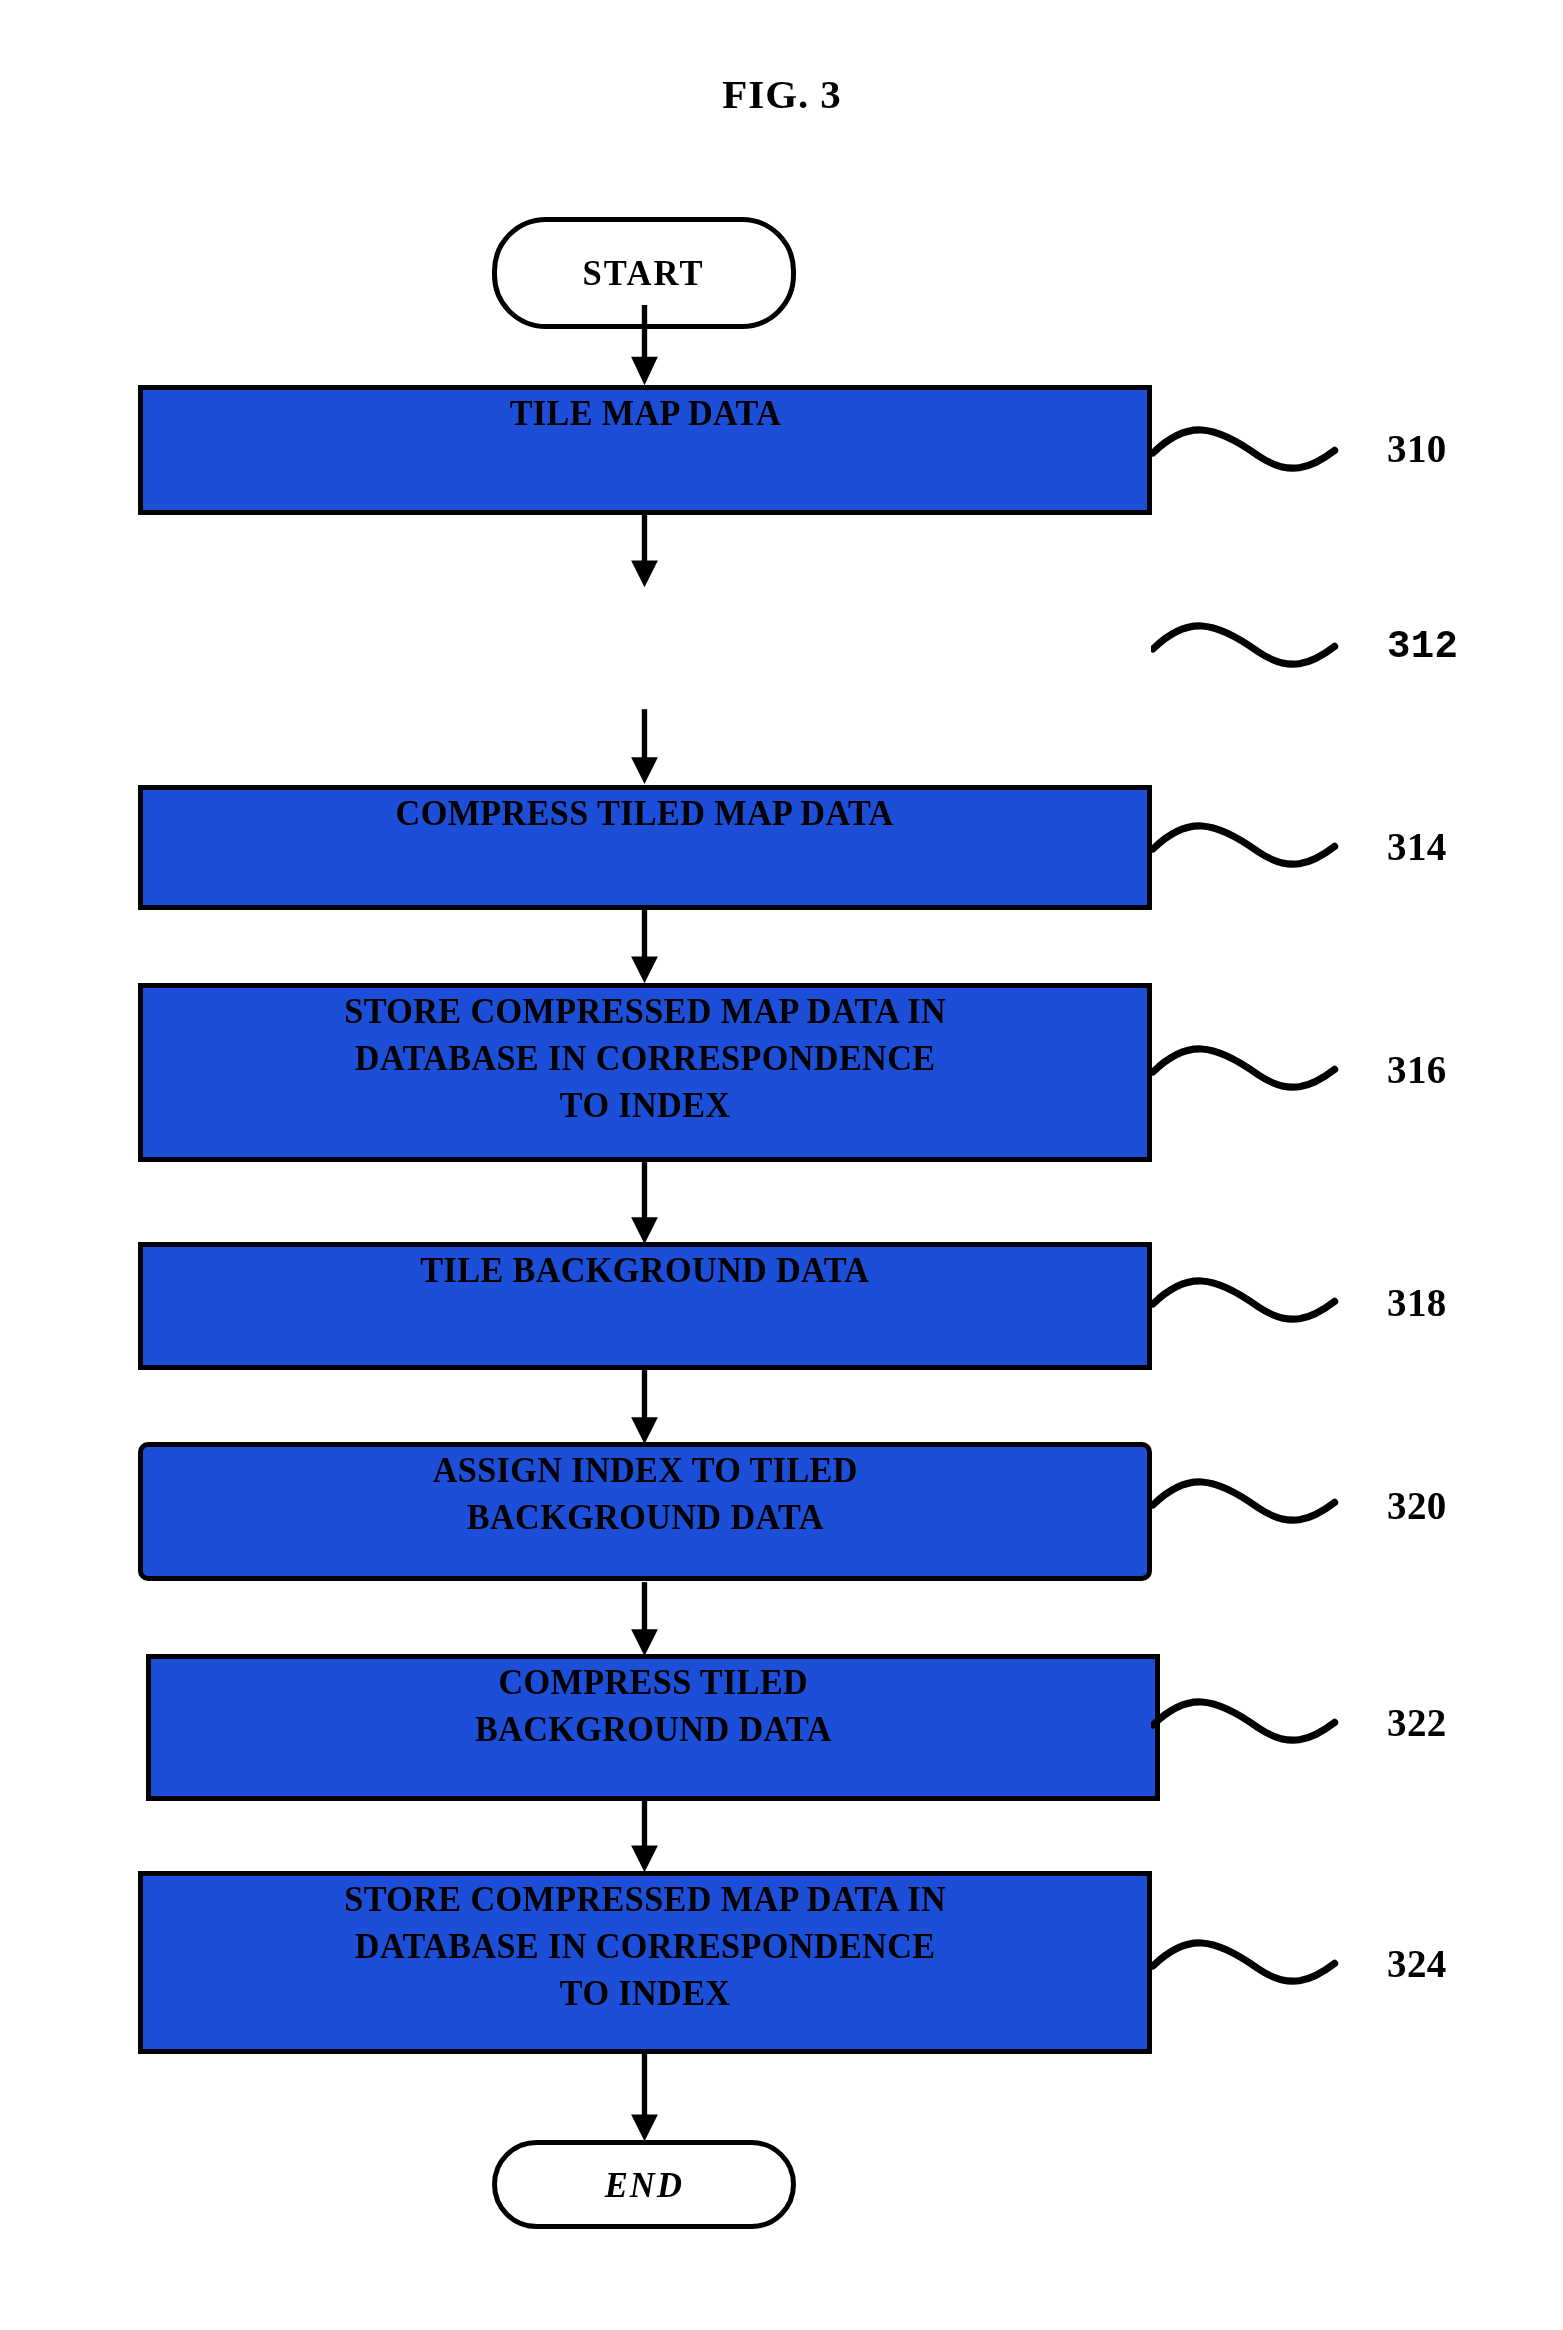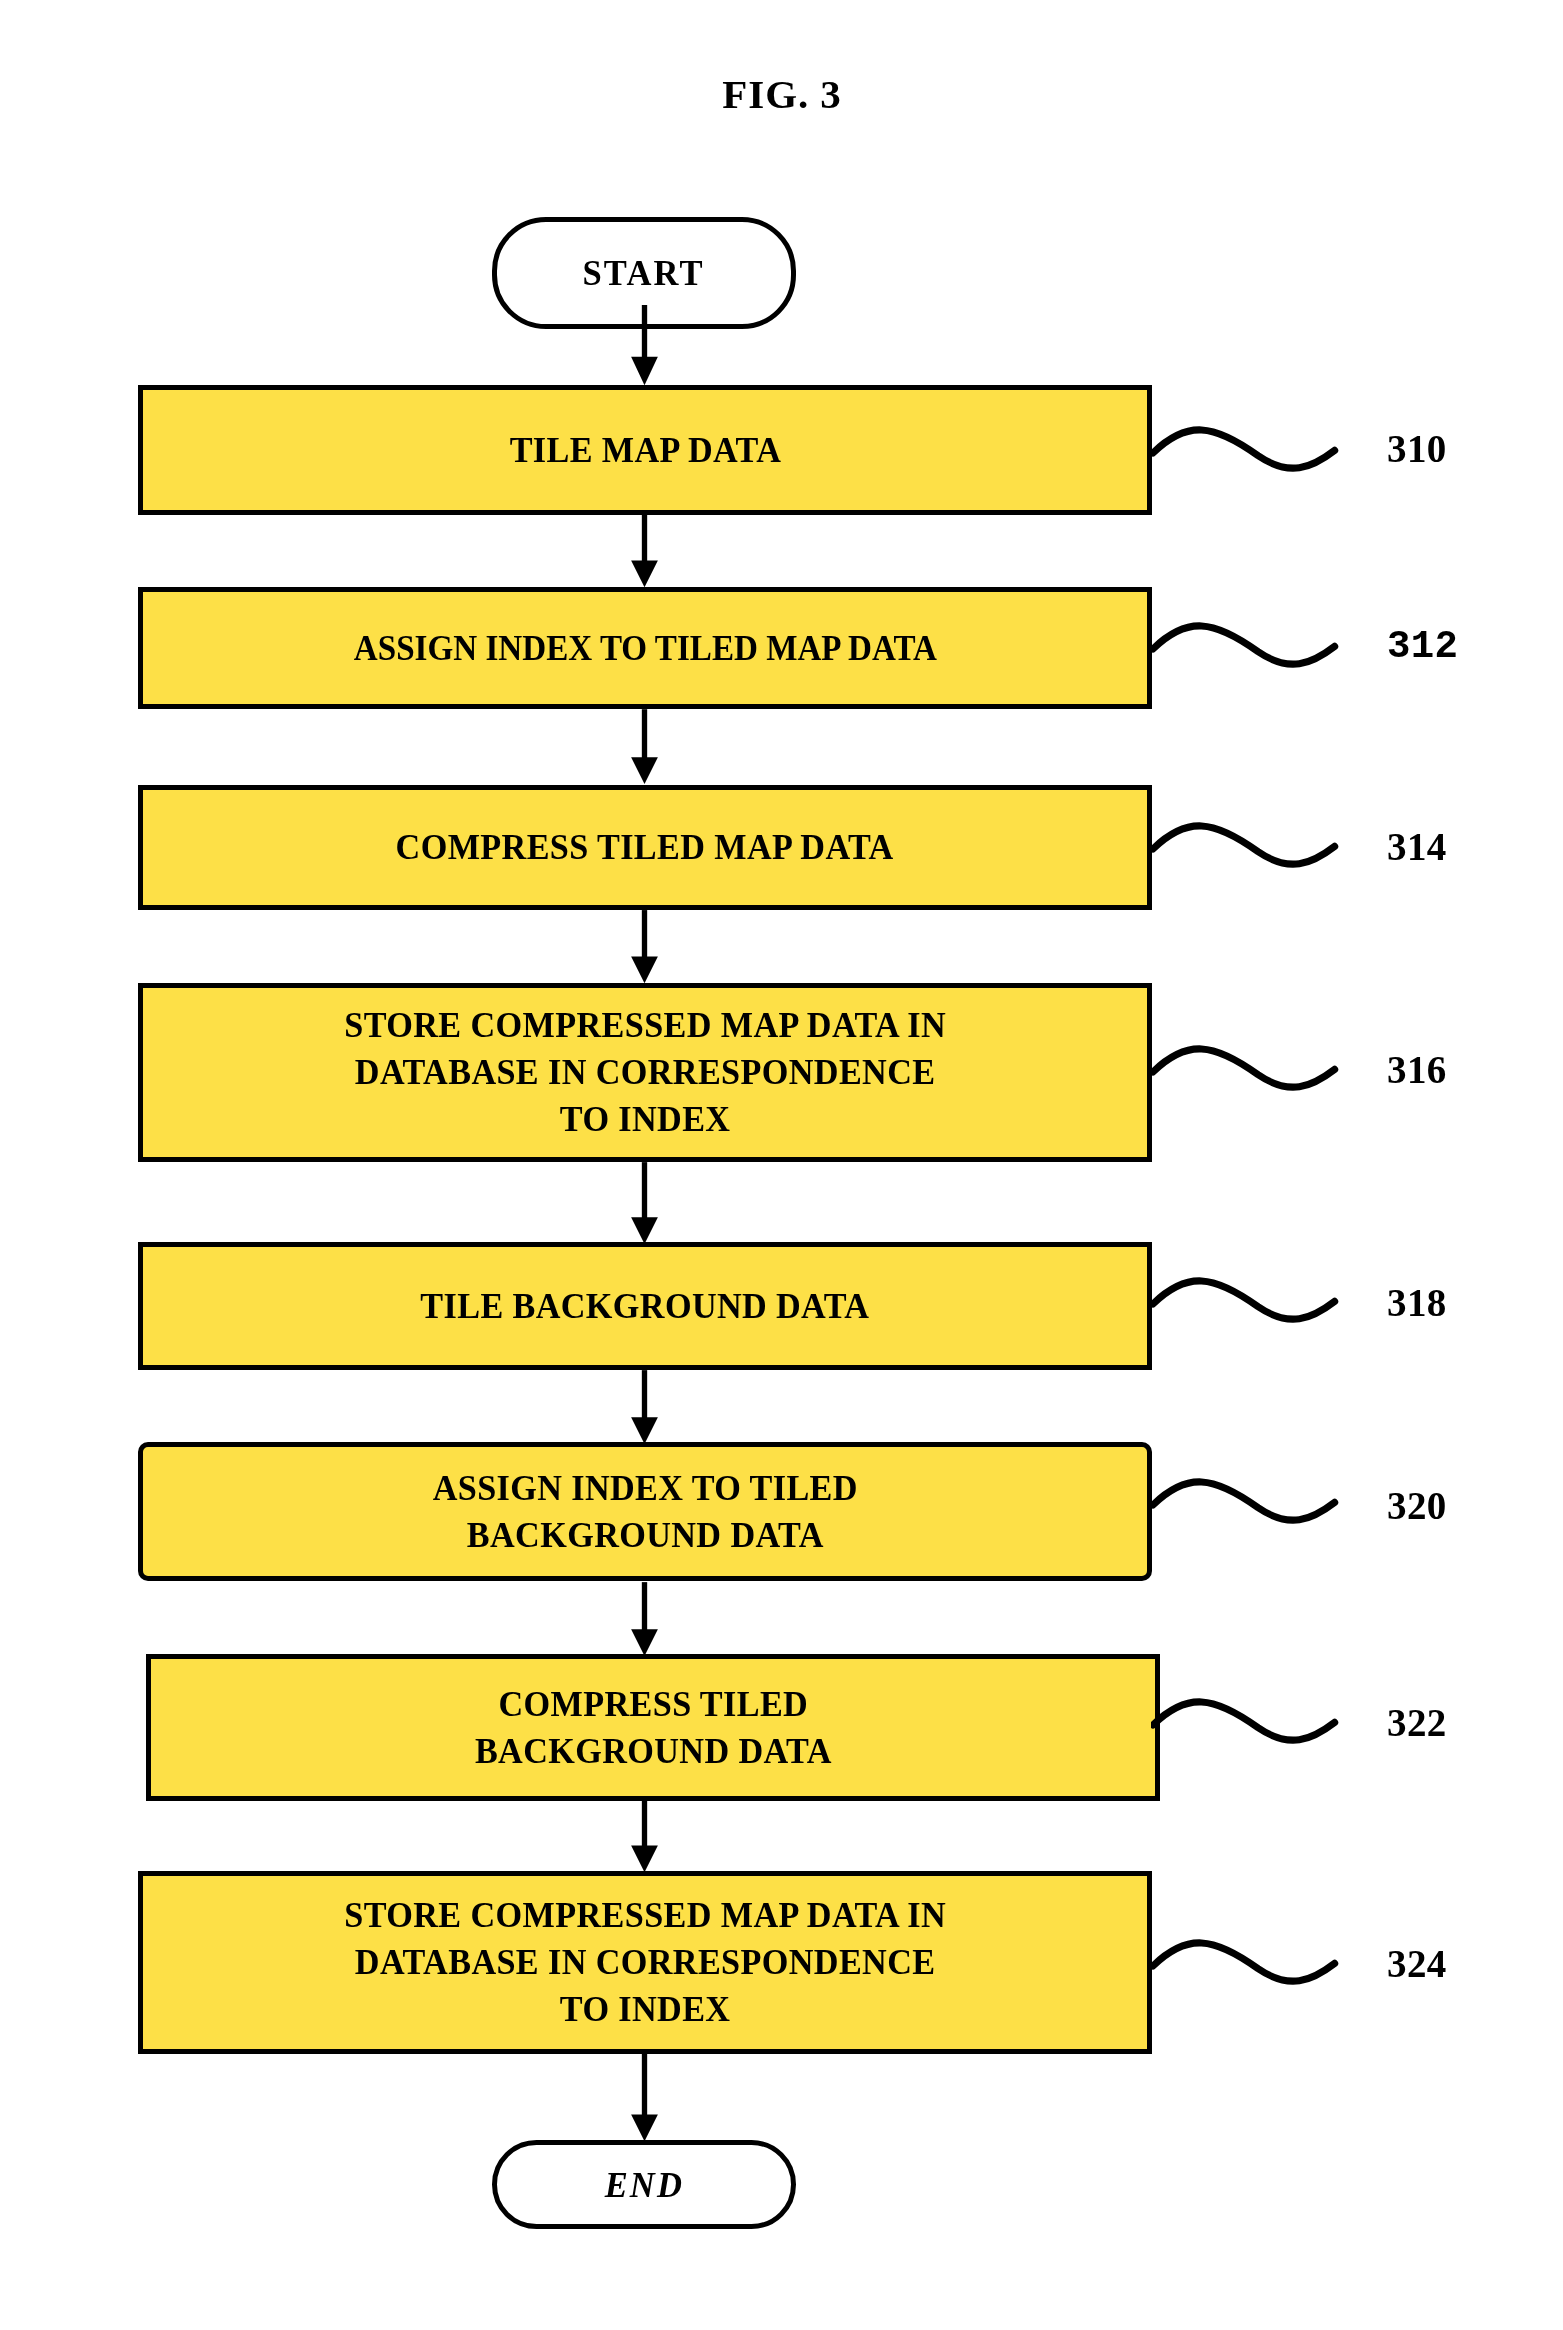--- a/index.html
+++ b/index.html
@@ -54,23 +54,23 @@
     font-family: "Liberation Serif", "DejaVu Serif", serif;
     line-height: 1;
     transform: scaleX(0.96);
   }
 
   
   .pbox {
     position: absolute;
     box-sizing: border-box;
     border: 5.4px solid #000;
-    background: #fde047;
+    background: #1d4ed8;
     display: flex;
-    align-items: center;
+    align-items: flex-start;
     justify-content: center;
     text-align: center;
   }
   .pbox .box-text {
     font-size: 36px;
     font-weight: bold;
     letter-spacing: 0.4px;
     line-height: 1.30;
     font-family: "Liberation Serif", "DejaVu Serif", serif;
     transform: scaleX(0.95);
@@ -132,23 +132,20 @@
   </div>
   <div class="refnum" style="left:1387px; top:426px;">310</div>
 
   <div class="connector" style="left:624px; top:515px; width:41px; height:74px;">
     <svg width="41" height="74" viewBox="0 0 46 83">
       <line x1="23" y1="0" x2="23" y2="58" stroke="#000" stroke-width="6"></line>
       <polygon points="23,81 8,51 38,51" fill="#000"></polygon>
     </svg>
   </div>
 
-  <div class="pbox tight" style="left:138px; top:587px; width:1014px; height:122px;">
-    <span class="box-text">ASSIGN INDEX TO TILED MAP DATA</span>
-  </div>
   <div class="leader" style="left:1151px; top:600px; width:223px; height:98px;">
     <svg width="223" height="98" viewBox="0 0 250 110">
       <path d="M2,55 C40,18 70,22 120,58 C155,82 180,72 206,52" fill="none" stroke="#000" stroke-width="8" stroke-linecap="round"></path>
     </svg>
   </div>
   <div class="refnum" style="left:1387px; top:625px;font-family:Liberation Mono, monospace;">312</div>
 
   <div class="connector" style="left:624px; top:709px; width:41px; height:77px;">
     <svg width="41" height="77" viewBox="0 0 46 86">
       <line x1="23" y1="0" x2="23" y2="60" stroke="#000" stroke-width="6"></line>

